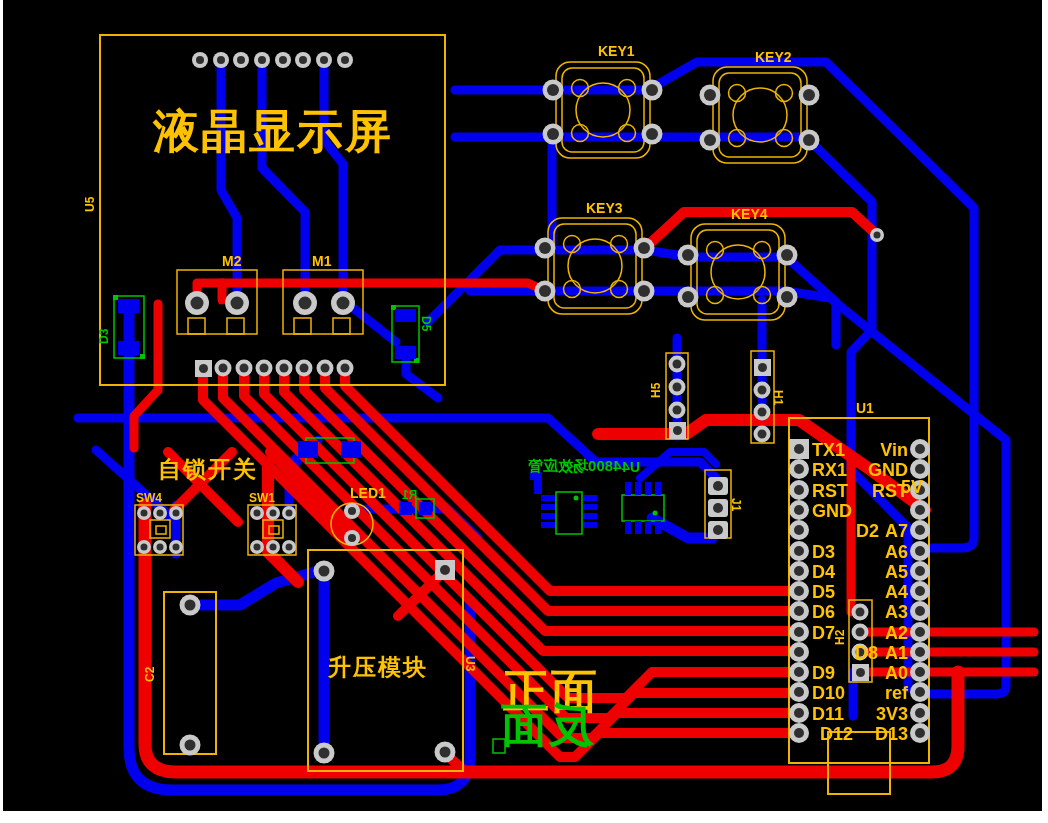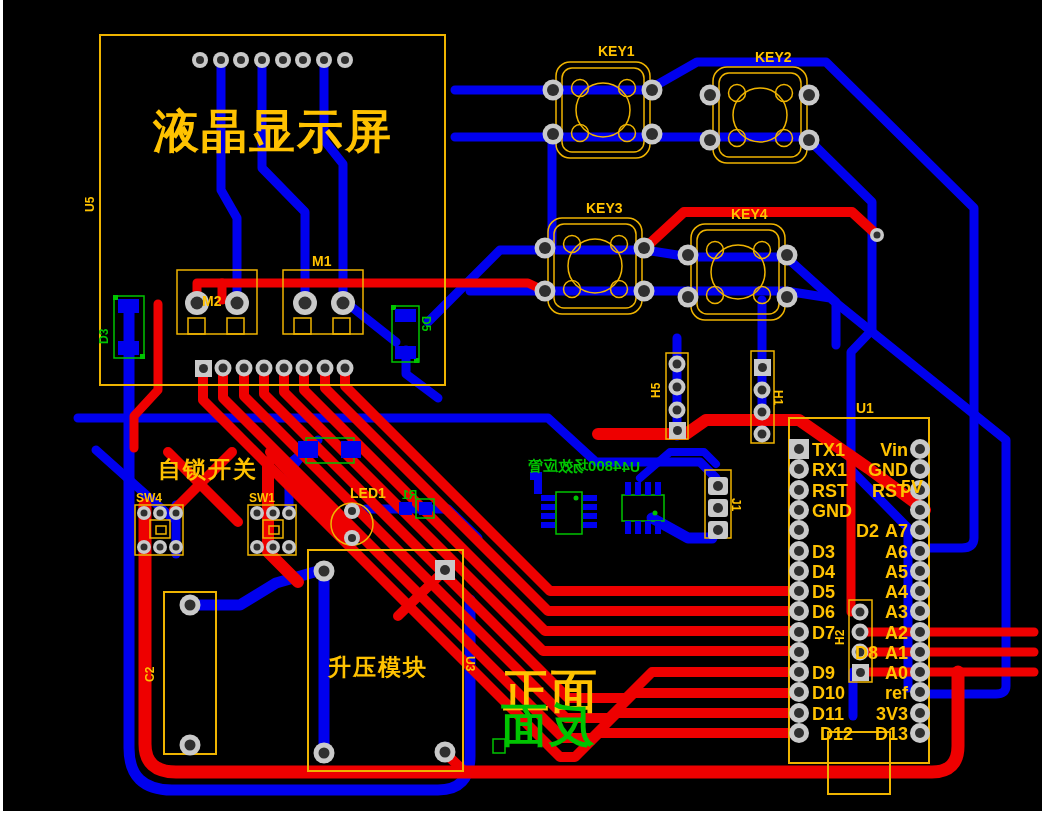--- a/index.html
+++ b/index.html
@@ -466,21 +466,21 @@
 </svg>
 
 <div class="lbl big" style="left:153px;top:108px;">液晶显示屏</div>
 <div class="lbl refs rotm90" style="left:84px;top:212px;">U5</div>
 
 <div class="lbl ref" style="left:598px;top:44px;">KEY1</div>
 <div class="lbl ref" style="left:755px;top:50px;">KEY2</div>
 <div class="lbl ref" style="left:586px;top:201px;">KEY3</div>
 <div class="lbl ref" style="left:731px;top:207px;">KEY4</div>
 
-<div class="lbl ref" style="left:202px;top:254px;margin-top:40px;">M2</div>
+<div class="lbl ref" style="left:222px;top:254px;">M2</div>
 <div class="lbl ref" style="left:312px;top:254px;">M1</div>
 
 <div class="lbl refs g rotm90" style="left:98px;top:344px;">D3</div>
 <div class="lbl refs g rot90" style="left:432px;top:316px;">D5</div>
 
 <div class="lbl med" style="left:158px;top:458px;">自锁开关</div>
 <div class="lbl refs" style="left:136px;top:492px;">SW4</div>
 <div class="lbl refs" style="left:249px;top:492px;">SW1</div>
 
 <div class="lbl ref" style="left:350px;top:486px;">LED1</div>

